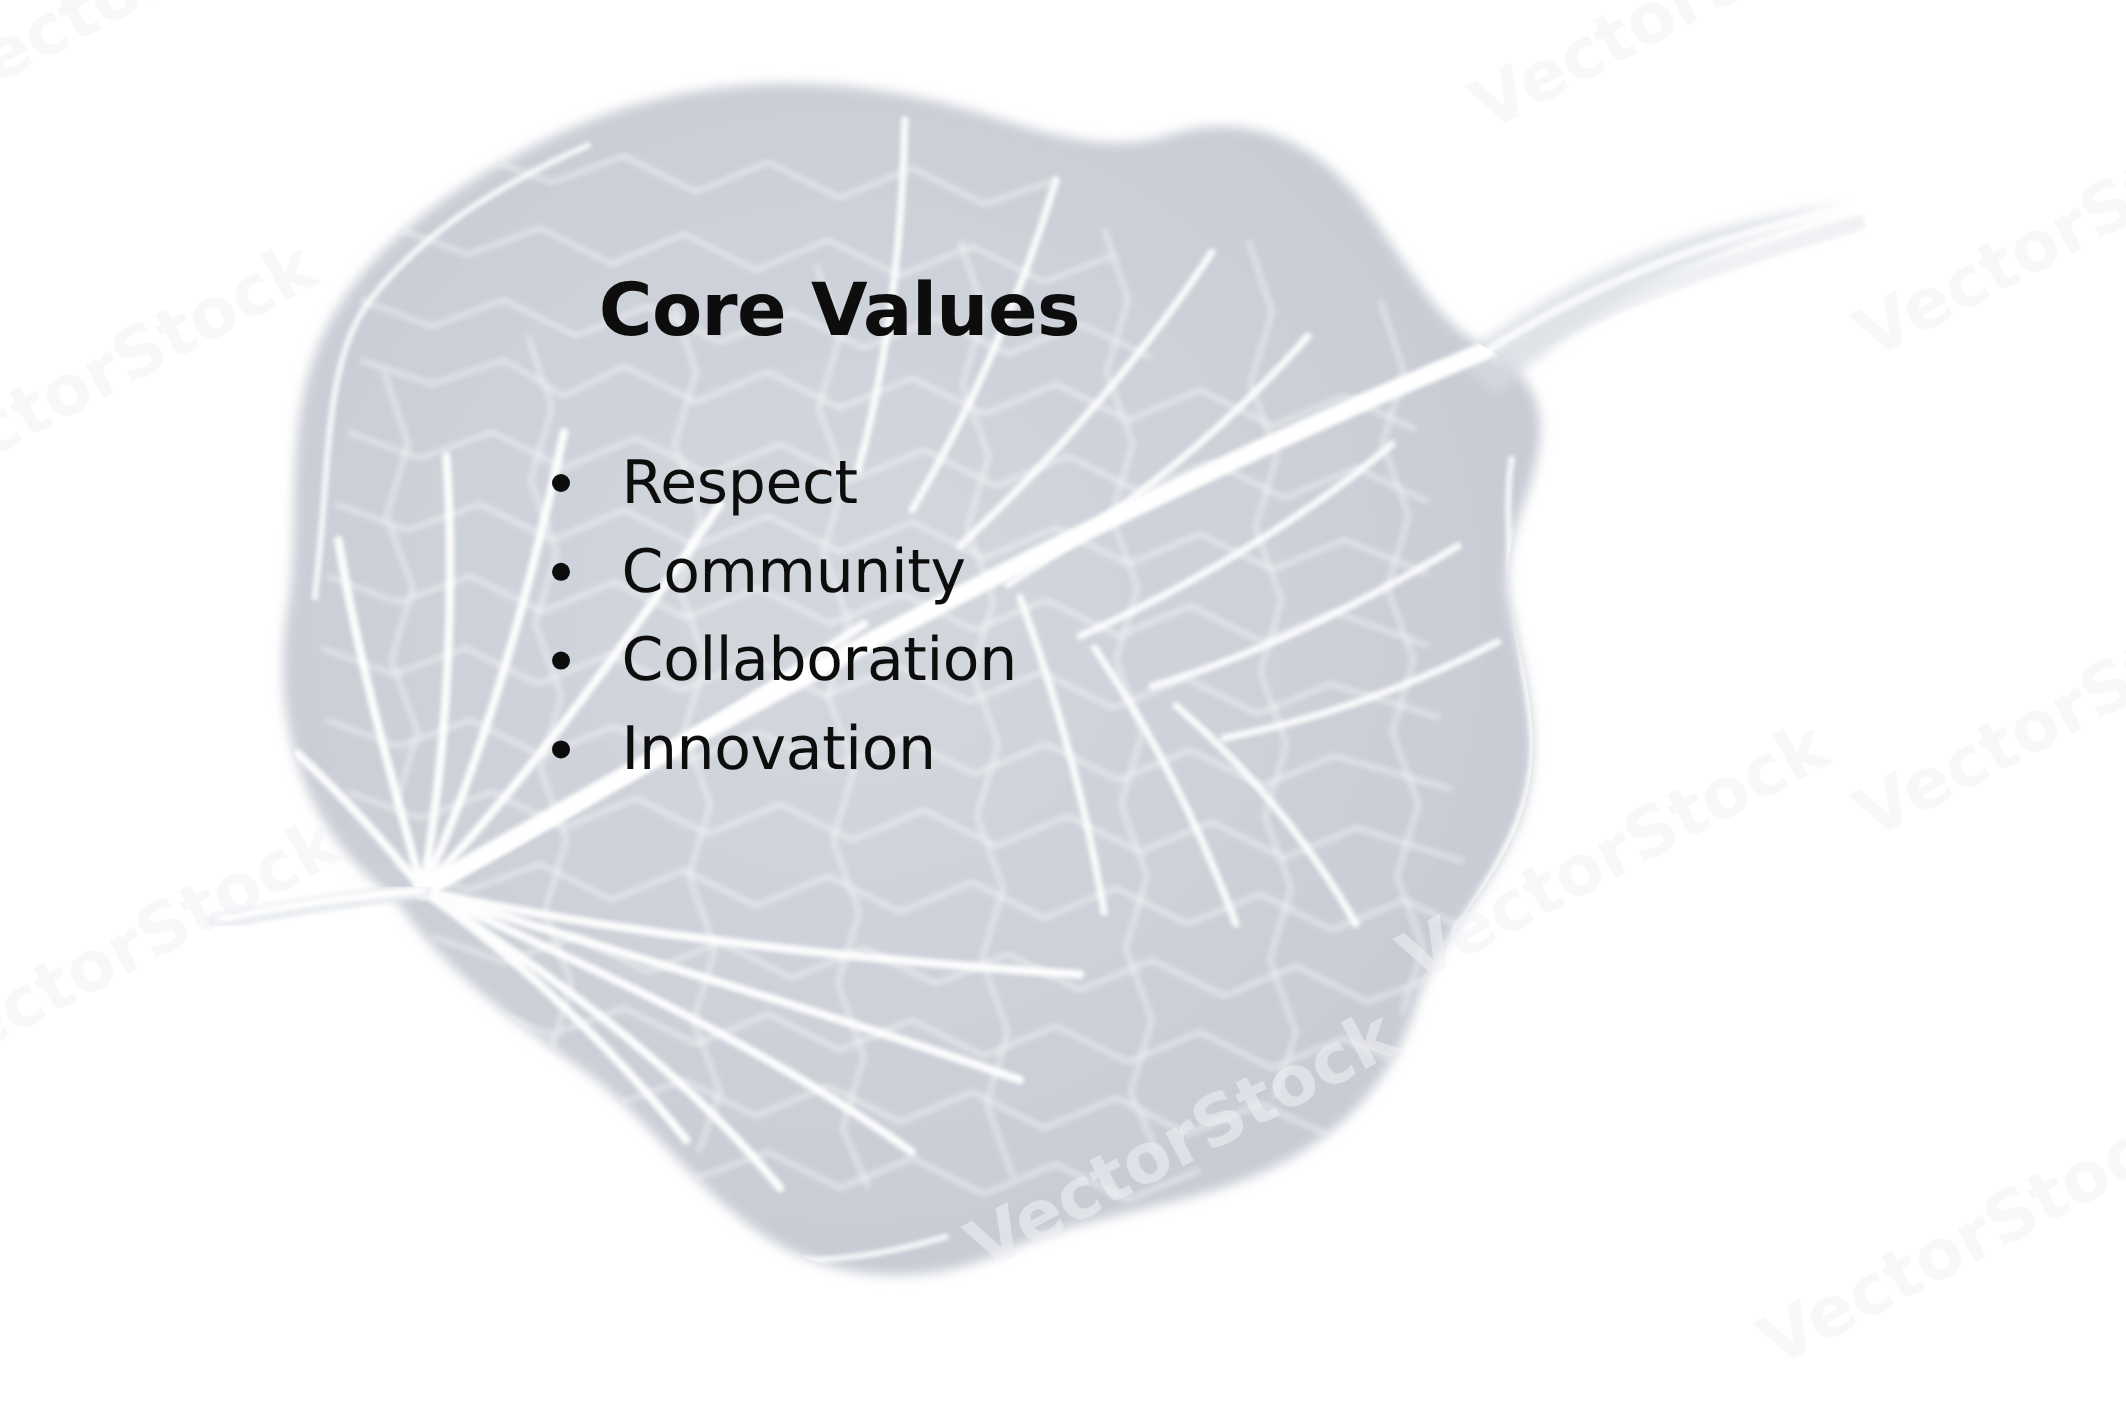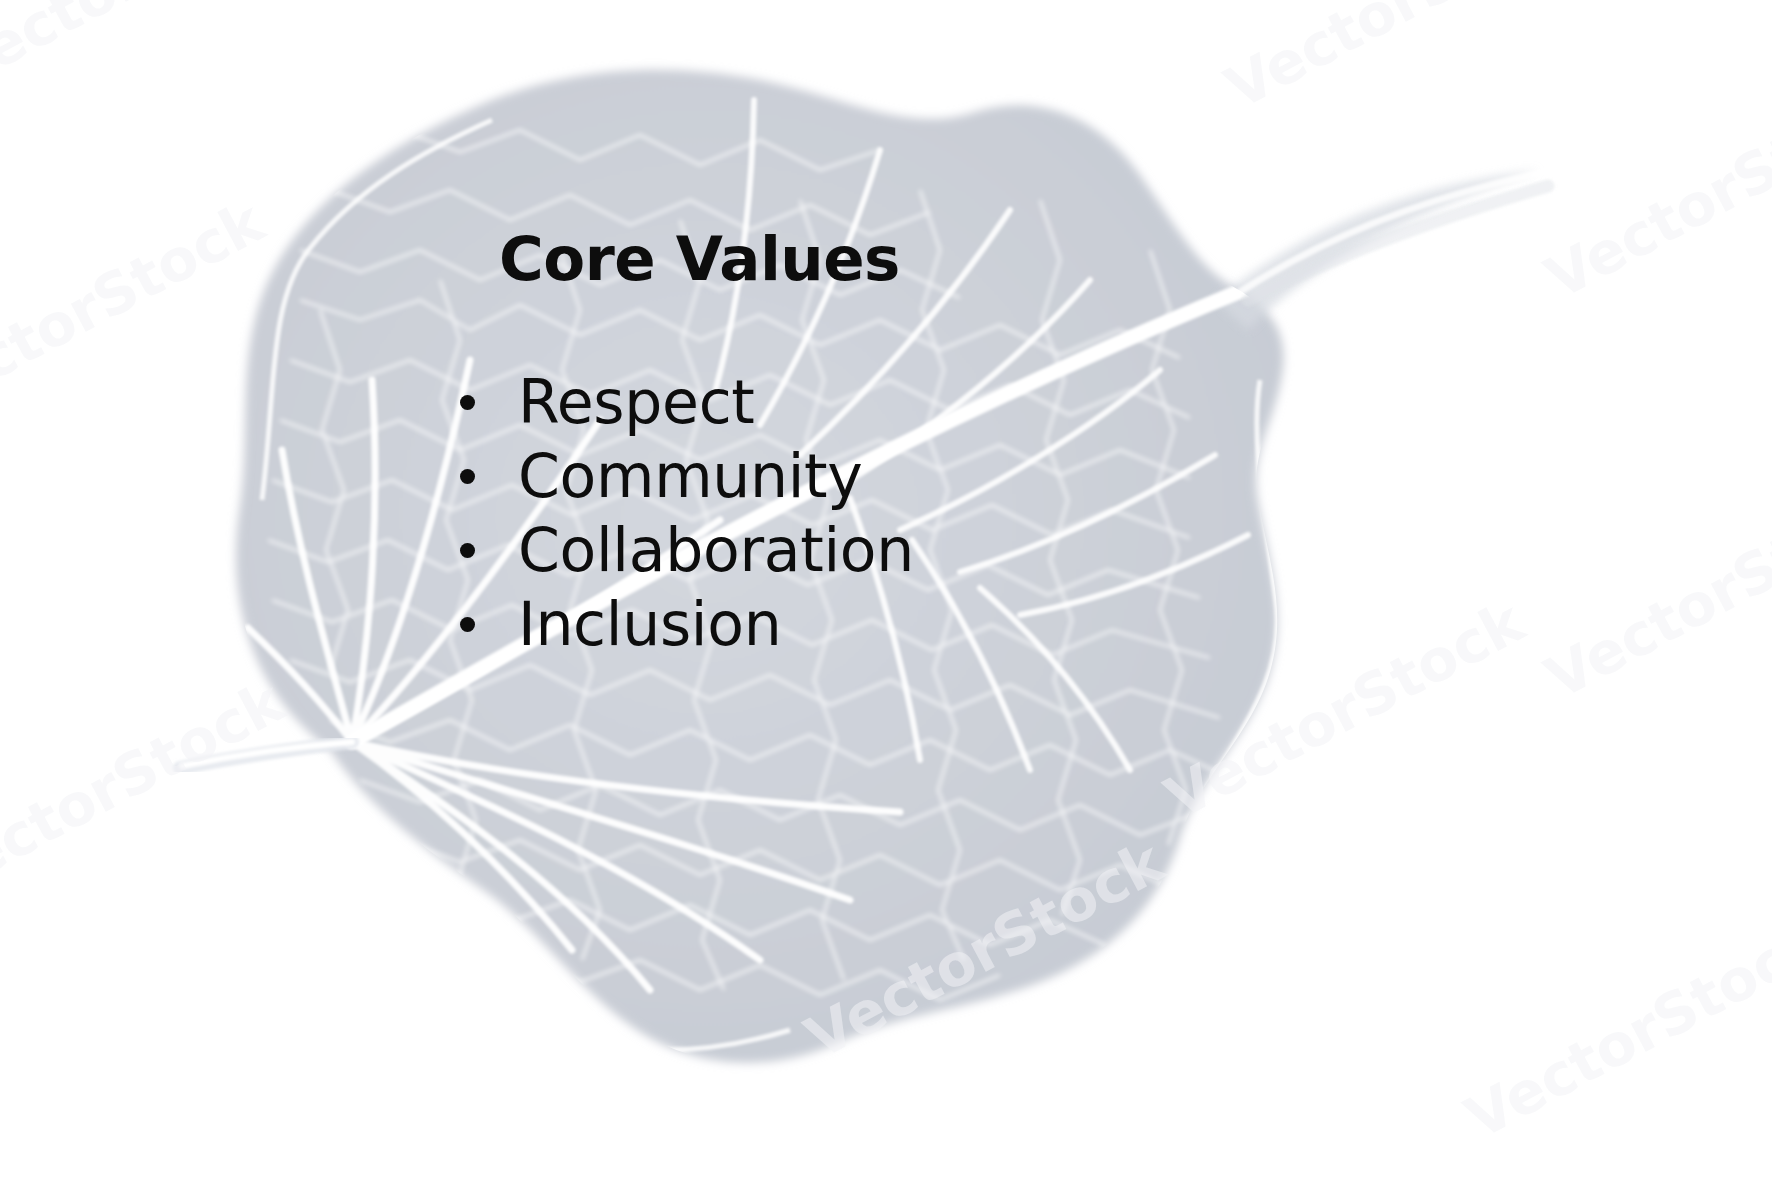--- a/index.html
+++ b/index.html
@@ -59,21 +59,21 @@
     width: 720px;
     margin: 0;
     padding: 0;
     list-style: none;
   }
   .bullet-item {
     position: relative;
     padding-left: 70px;
     font-family: "DejaVu Sans", sans-serif;
     font-weight: 400;
-    font-size: 60px;
+    font-size: 50px;
     line-height: 74px;
     color: #0d0d0d;
     letter-spacing: -0.3px;
   }
   .bullet-item .dot {
     position: absolute;
     left: 12px;
     top: 30px;
     width: 15px;
     height: 15px;
@@ -256,18 +256,18 @@
       <li class="bullet-item">
         <span class="dot"></span>
         <span>Community</span>
       </li>
       <li class="bullet-item">
         <span class="dot"></span>
         <span>Collaboration</span>
       </li>
       <li class="bullet-item">
         <span class="dot"></span>
-        <span>Inclusion</span>
+        <span>Innovation</span>
       </li>
     </ul>
 
   </div>
 </div>
 
 </body></html>

